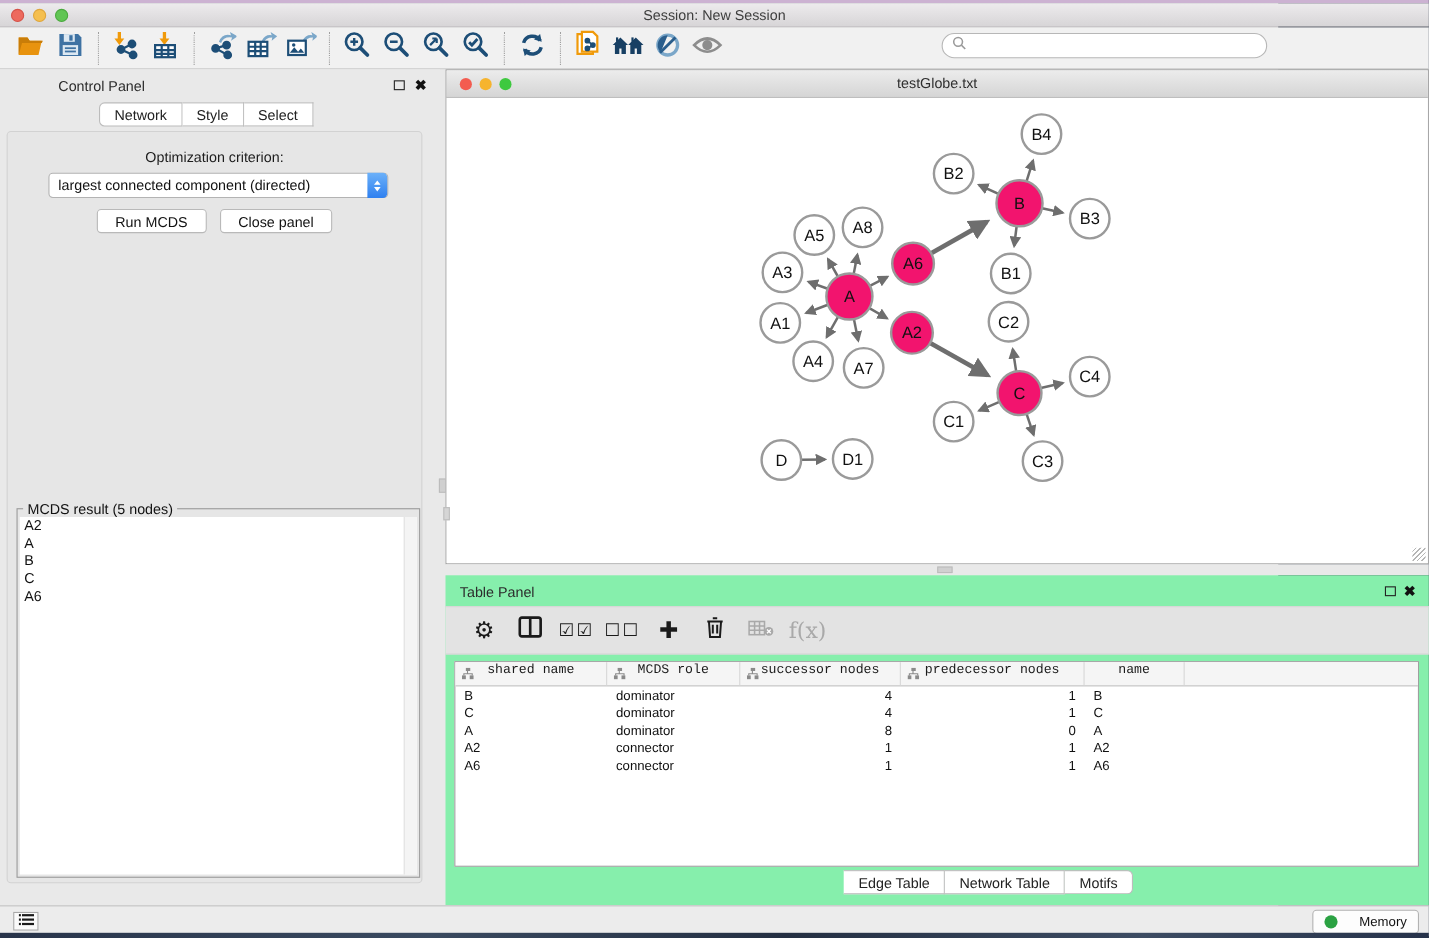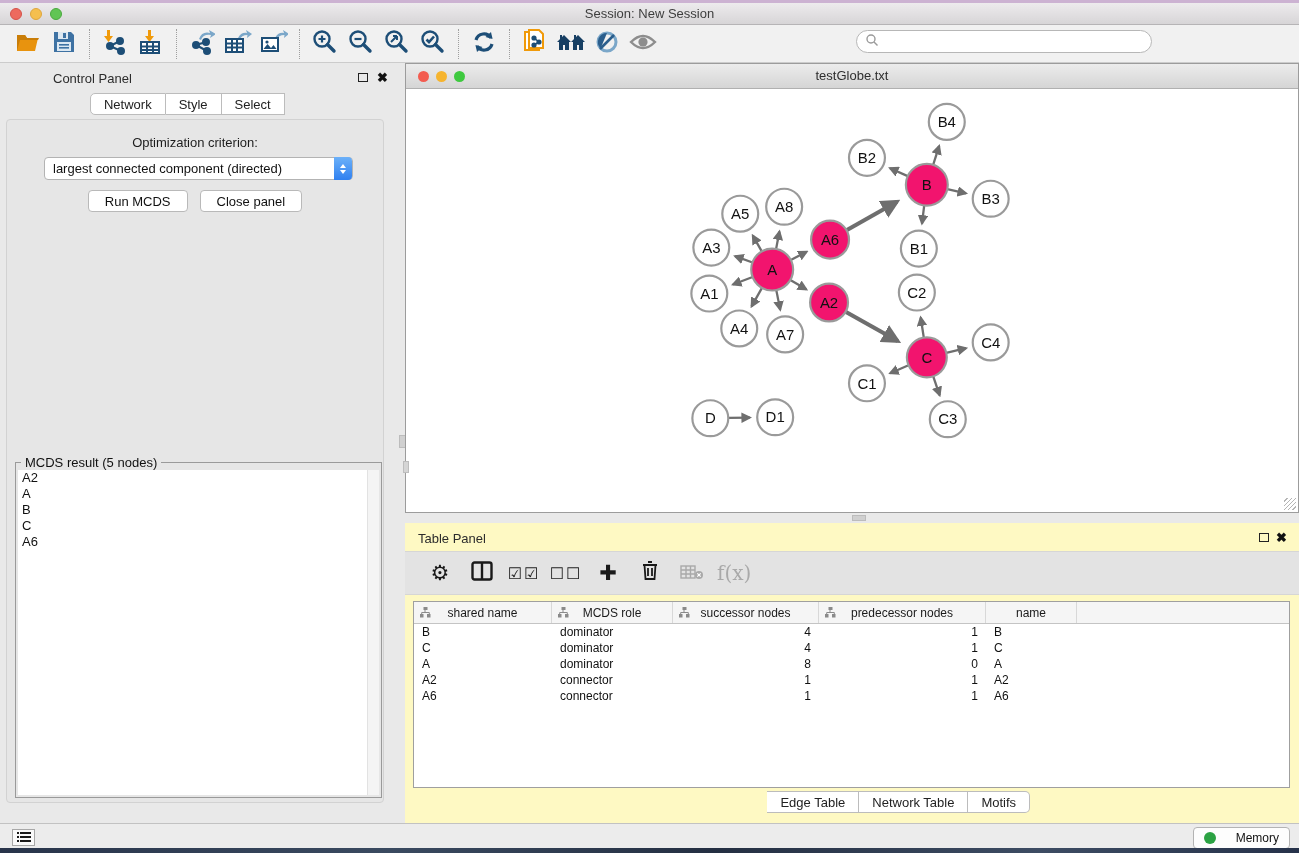--- a/index.html
+++ b/index.html
@@ -84,34 +84,34 @@
   .net-canvas { position:absolute; left:0; top:25px; width:892px; height:423px; background:#fff; }
   .resize-grip { position:absolute; right:2px; bottom:2px; width:12px; height:12px;
      background:repeating-linear-gradient(135deg, transparent, transparent 2px, #b5b5b5 2px, #b5b5b5 3px); }
   .net-vscroll-mark { position:absolute; left:-3px; top:372px; width:6px; height:12px; background:#d5d5d5; border:1px solid #bdbdbd; }
 
   .h-splitter { left:405px; top:510px; width:894px; height:10px; background:#e9e9e9; }
   .h-splitter .handle { position:absolute; left:50%; top:2px; width:14px; height:6px; background:#d0d0d0; border:1px solid #bcbcbc; }
   .v-splitter-handle { left:399px; top:432px; width:7px; height:13px; background:#d0d0d0; border:1px solid #bcbcbc; }
 
   
-  .table-panel { left:405px; top:520px; width:894px; height:300px; background:#fef9c3; }
+  .table-panel { left:405px; top:520px; width:894px; height:300px; background:#86efac; }
   .tp-float { right:30px; } .tp-close { right:12px; }
   .tp-toolbar { position:absolute; left:0; top:28px; width:894px; height:44px; background:#e3e3e3;
      border-top:1px solid #d6d6d6; border-bottom:1px solid #d6d6d6;
      display:flex; align-items:center; padding-left:18px; gap:8px; }
   .tp-icon { width:34px; text-align:center; font-size:21px; color:#1a1a1a; }
   .tp-icon.small { font-size:16px; letter-spacing:2px; }
   .tp-icon.disabled { color:#a9a9a9; }
   .fx { font-family:"DejaVu Serif", serif; font-size:20px; color:#a9a9a9; }
 
   .ntable { position:absolute; left:8px; top:78px; width:877px; height:187px; background:#fff; border:1px solid #9f9f9f; }
   .thead { display:flex; height:22px; background:#f5f5f5; border-bottom:1px solid #c4c4c4; }
-  .th { display:flex; align-items:center; justify-content:center; gap:5px; font-size:12px; color:#1a1a1a;
-        border-right:1px solid #d8d8d8; position:relative; }
+  .th { display:flex; justify-content:center; gap:5px; font-size:12px; color:#1a1a1a;
+        border-right:1px solid #d8d8d8; position:relative;font-family:Liberation Mono, monospace; }
   .th .tree-icon { position:absolute; left:6px; top:5px; }
   .trow { display:flex; height:16px; align-items:center; }
   .td { font-size:12px; color:#111; padding:0 8px; white-space:nowrap; overflow:hidden; }
 
   .tp-tabs { position:absolute; left:0; top:268px; width:894px; display:flex; justify-content:center; }
 
   
   .status-bar { left:0; top:820px; width:1299px; height:28px; background:#ececec; border-top:1px solid #c2c2c2; }
   .list-btn { position:absolute; left:12px; top:5px; width:23px; height:17px; background:#fafafa;
      border:1px solid #a8a8a8; display:flex; align-items:center; justify-content:center; }

